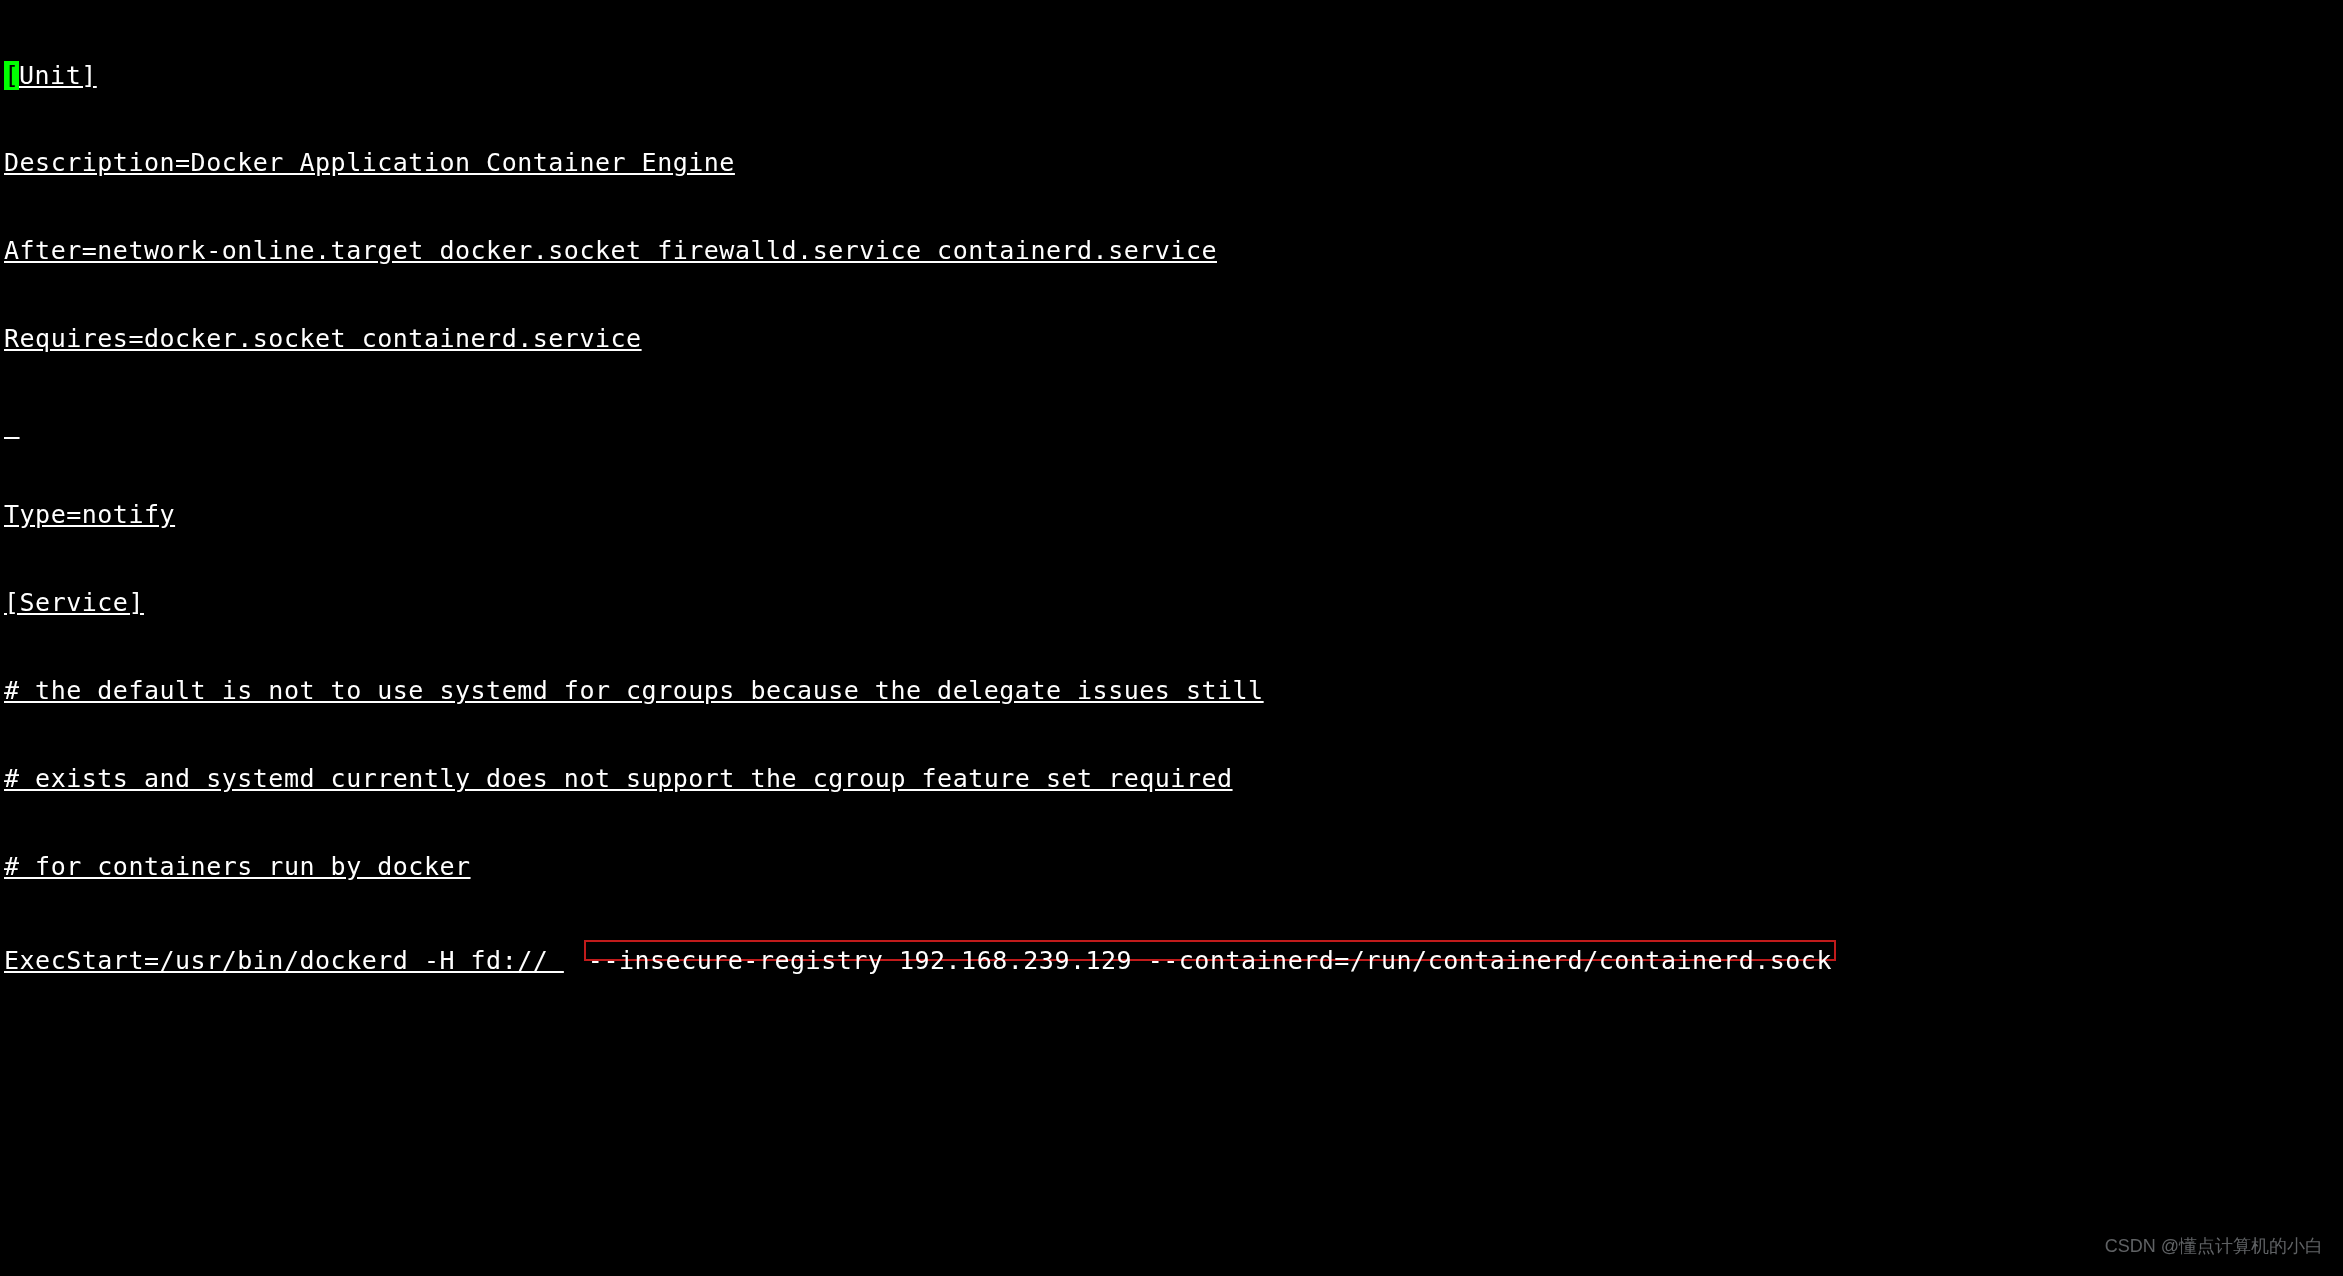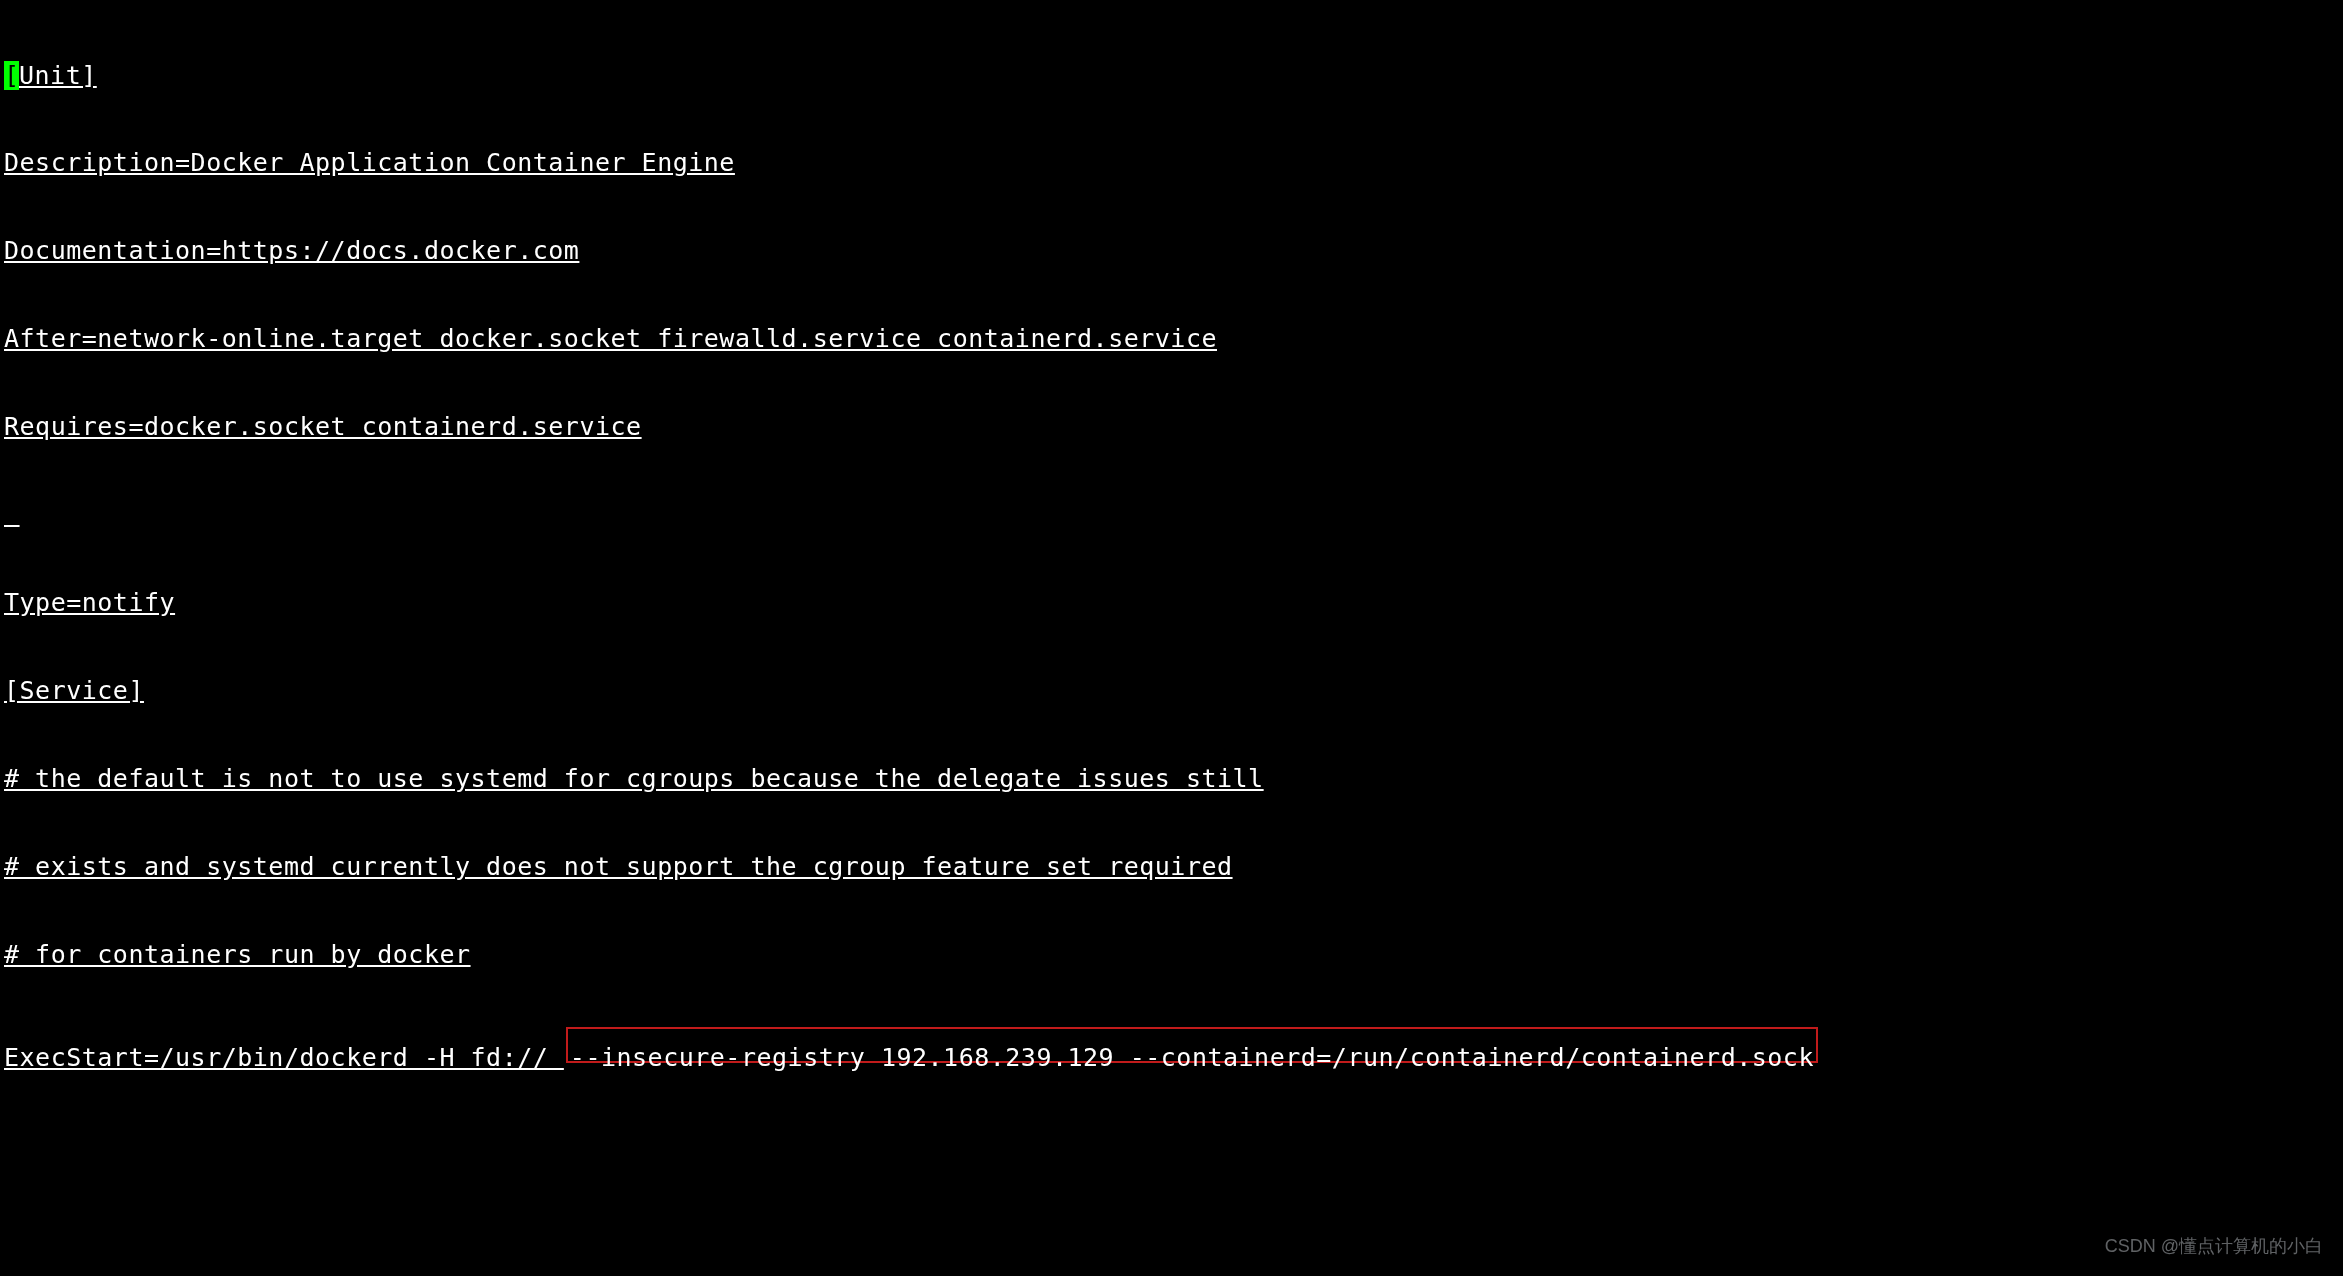--- a/index.html
+++ b/index.html
@@ -33,42 +33,41 @@
     width: 0.6em;
     text-align: center;
     line-height: 29.3px;
     height: 29.3px;
     vertical-align: top;
   }
   .hl {
     display: inline-block;
     border: 2px solid #c11b1b;
     box-sizing: border-box;
-    padding: 16px 2px;
-    margin-left: 2px;
+    padding: 6px 2px;
+    margin-left: 20px;
     line-height: 25px;
     height: 21px;
   }
   .watermark {
     position: absolute;
     right: 20px;
     bottom: 18px;
     color: #aeb2b7;
     opacity: 0.55;
     font-family: Liberation Sans, sans-serif;
     font-size: 18px;
   }
 </style>
 </head>
 <body>
 
 <div class="terminal">
   <span class="line"><span class="cursor-block">[</span><span>Unit]</span></span>
   <span class="line">Description=Docker Application Container Engine</span>
-  <span class="line">Documentation=https://docs.docker.com</span>
   <span class="line">After=network-online.target docker.socket firewalld.service containerd.service</span>
   <span class="line">Requires=docker.socket containerd.service</span>
   <span class="line"> </span>
   <span class="line">Type=notify</span>
   <span class="line">[Service]</span>
   <span class="line"># the default is not to use systemd for cgroups because the delegate issues still</span>
   <span class="line"># exists and systemd currently does not support the cgroup feature set required</span>
   <span class="line"># for containers run by docker</span>
   <span class="line"><span>ExecStart=/usr/bin/dockerd -H fd:// </span><span class="hl">--insecure-registry 192.168.239.129 --containerd=/run/containerd/containerd.sock</span></span>
   

